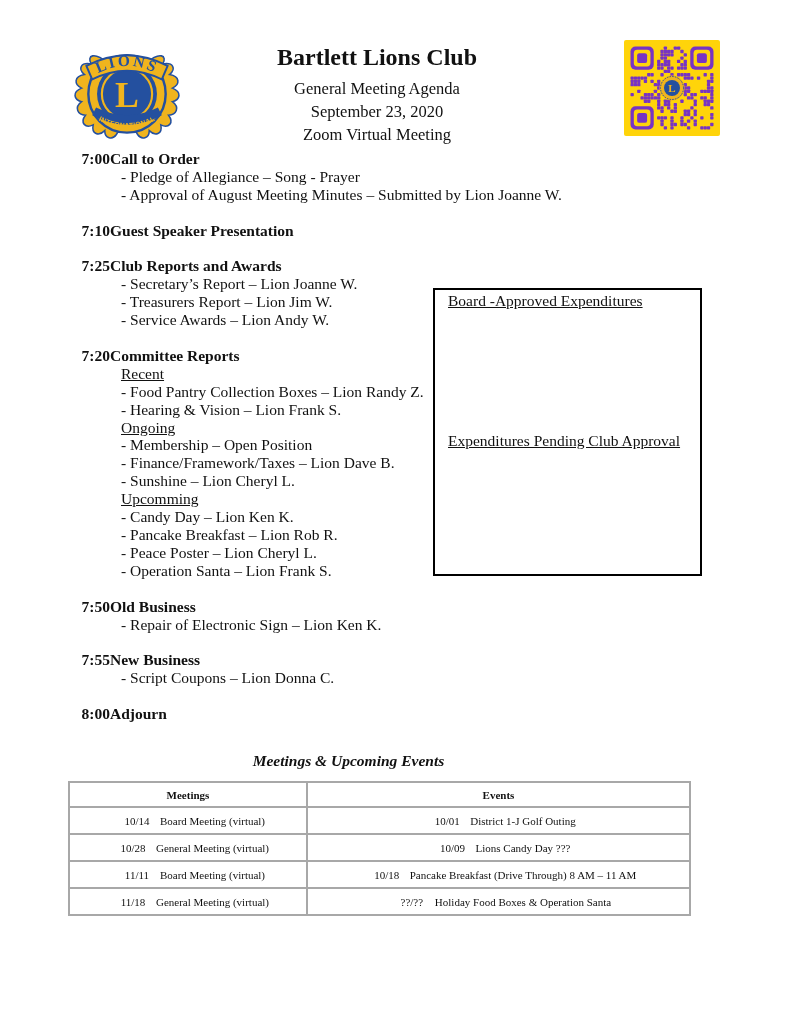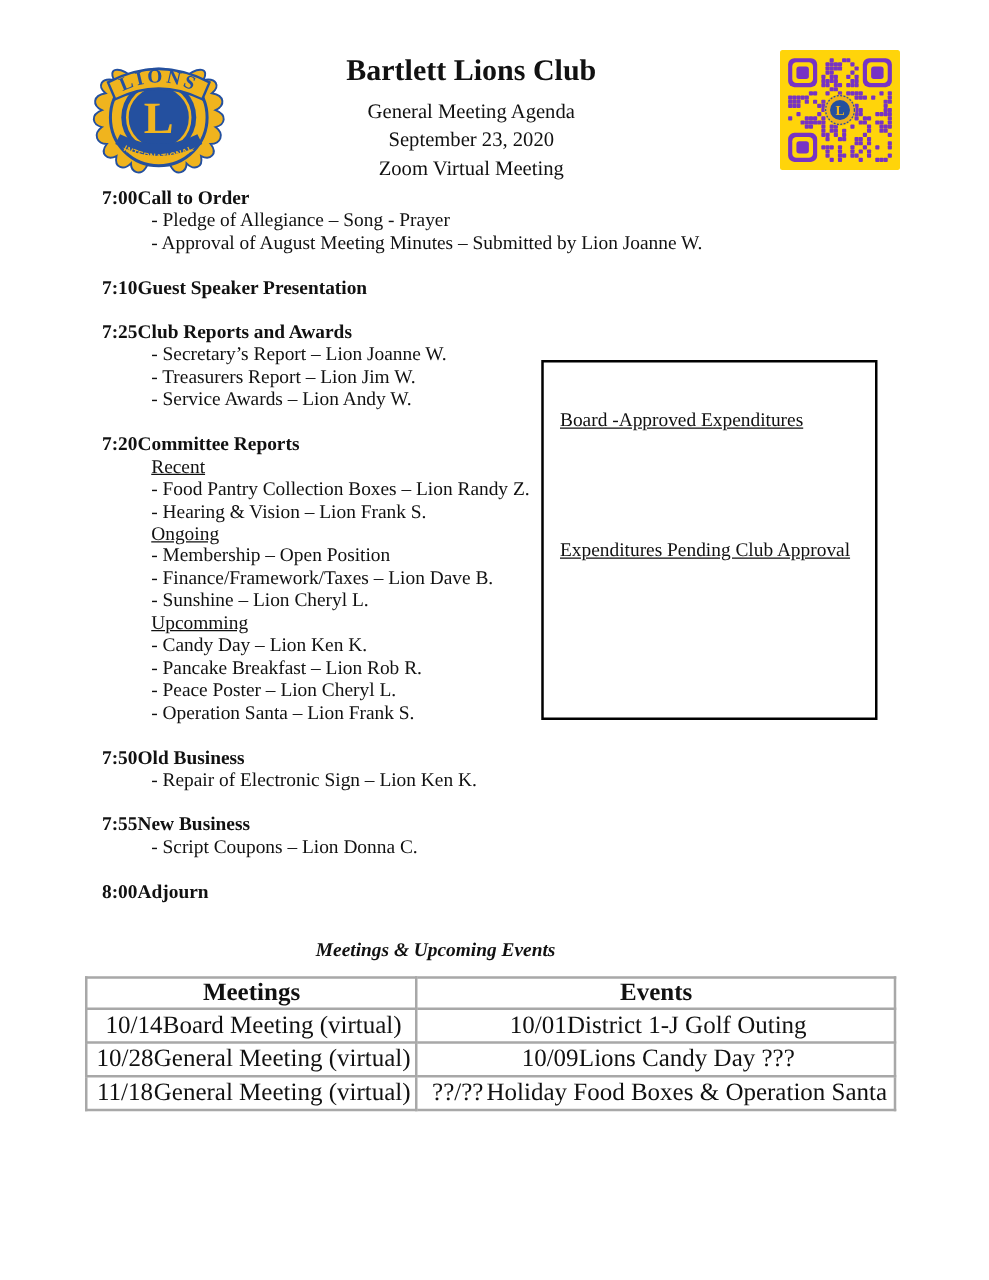--- a/index.html
+++ b/index.html
@@ -17,27 +17,27 @@
   .agenda{position:absolute;left:74px;top:150px;width:660px;
           font-size:15.5px;line-height:17.9px;}
   .sec{margin:0 0 17.9px 0;}
   .time{display:inline-block;width:36px;font-weight:bold;text-align:right;}
   .stitle{font-weight:bold;}
   .sub{padding-left:47px;}
   .u{text-decoration:underline;}
   
   .expbox{position:absolute;left:433px;top:288px;width:265px;height:284px;
           border:2px solid #000;font-size:15.5px;background:#fff;}
-  .exp1{position:absolute;left:13px;top:2px;text-decoration:underline;margin-top:36px;}
+  .exp1{position:absolute;left:13px;top:2px;text-decoration:underline;}
   .exp2{position:absolute;left:13px;top:142px;text-decoration:underline;}
   
   .events-title{position:absolute;left:70px;top:752px;width:557px;text-align:center;
                 font-weight:bold;font-style:italic;font-size:15.5px;}
   .etable{position:absolute;left:68px;top:781px;border-collapse:collapse;
-          font-size:20px;table-layout:fixed;}
+          font-size:11px;table-layout:fixed;}
   .etable th,.etable td{border:2px solid var(--table_border,#a8a8a8);padding:0;}
   .etable th{font-weight:bold;text-align:center;height:23px;}
   .etable td{height:23px;padding:1px 4px 1px 7px;white-space:nowrap;overflow:hidden;text-align:center;}
   .colm{width:236px;}
   .cole{width:381px;}
   .d{display:inline-block;width:46px;}
 </style>
 </head>
 <body>
 
@@ -323,17 +323,21 @@
   </tr>
   <tr>
     <td><span class="d">10/14</span><span>Board Meeting (virtual)</span></td>
     <td><span class="d">10/01</span><span>District 1-J Golf Outing</span></td>
   </tr>
   <tr>
     <td><span class="d">10/28</span><span>General Meeting (virtual)</span></td>
     <td><span class="d">10/09</span><span>Lions Candy Day ???</span></td>
   </tr>
   <tr>
+    <td><span class="d">11/11</span><span>Board Meeting (virtual)</span></td>
+    <td><span class="d">10/18</span><span>Pancake Breakfast (Drive Through) 8 AM – 11 AM</span></td>
+  </tr>
+  <tr>
     <td><span class="d">11/18</span><span>General Meeting (virtual)</span></td>
     <td><span class="d">??/??</span><span>Holiday Food Boxes &amp; Operation Santa</span></td>
   </tr>
 </tbody>
   </table>
 
 </body></html>

